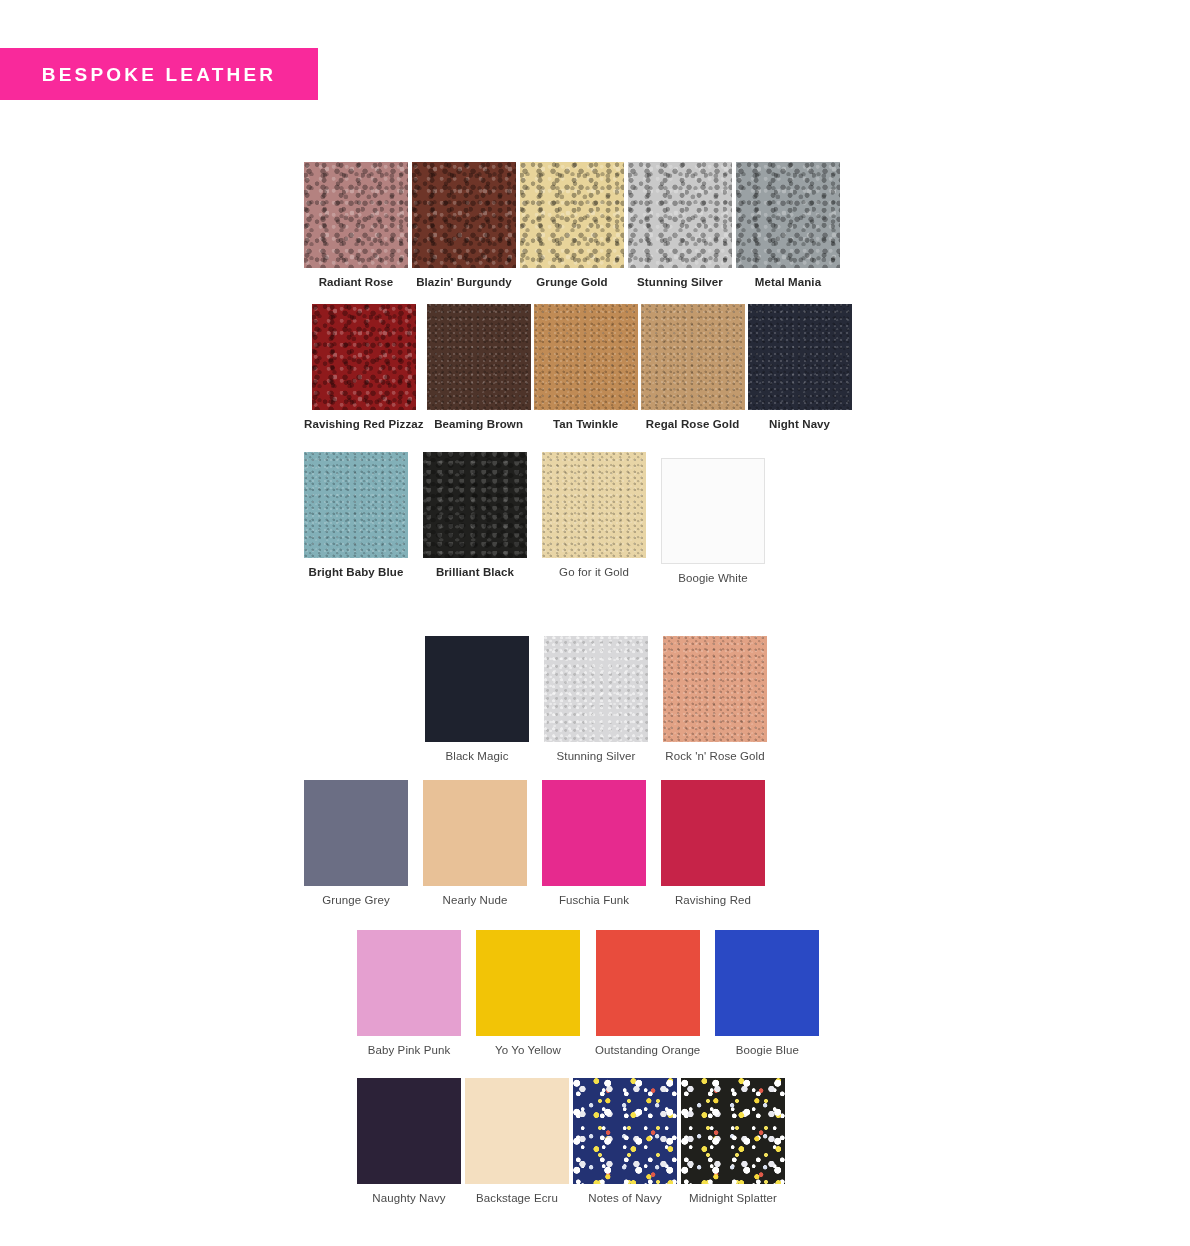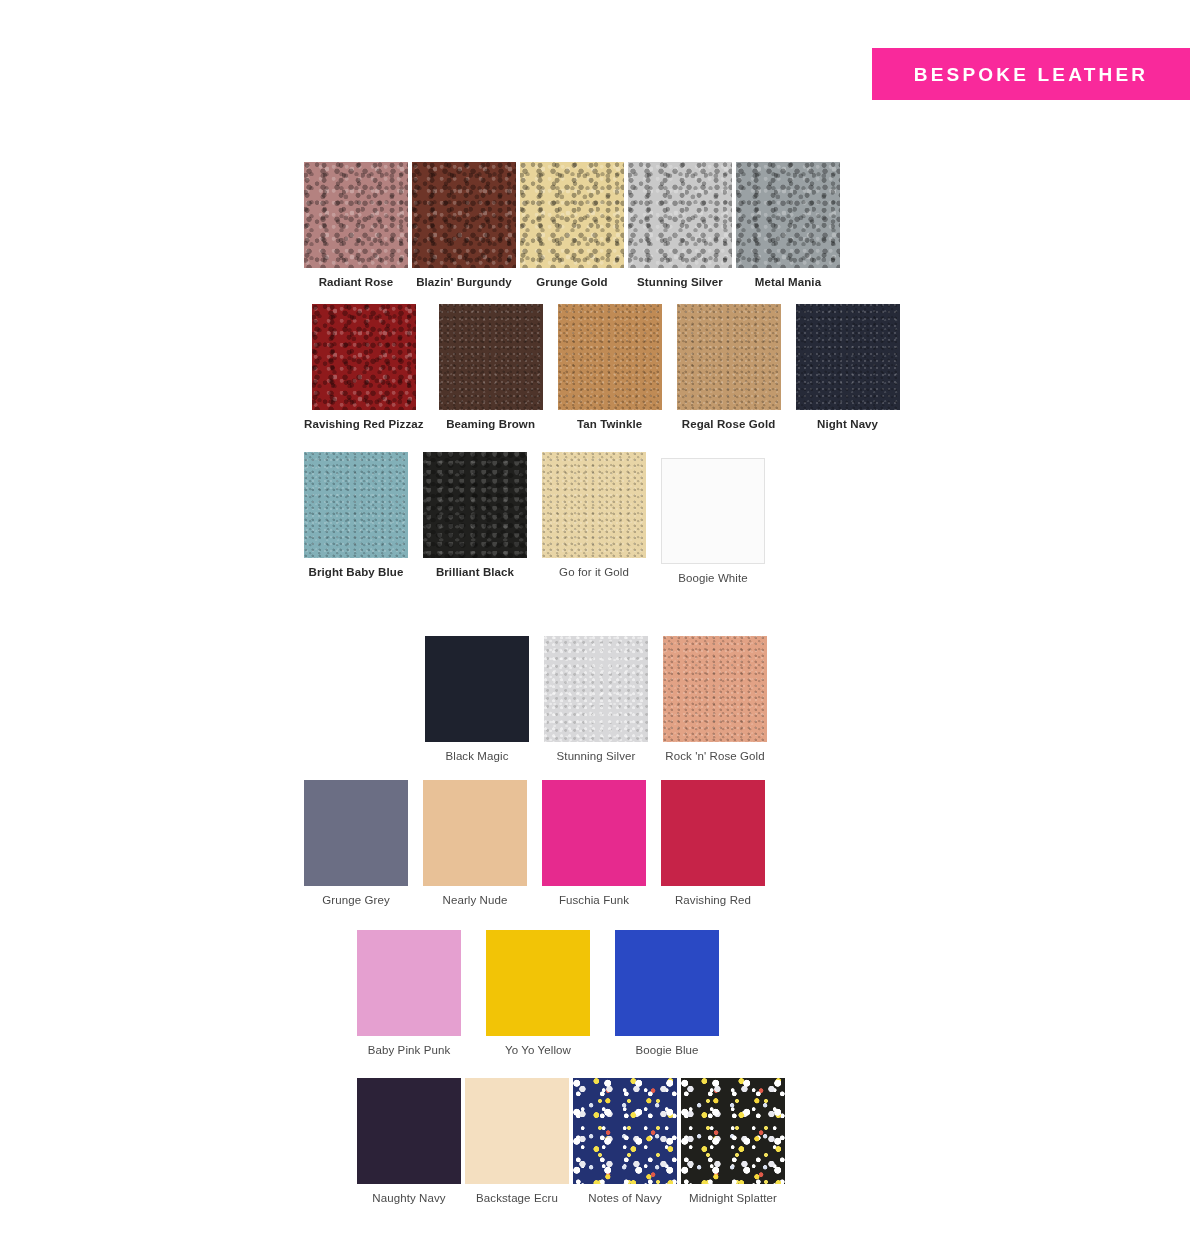--- a/index.html
+++ b/index.html
@@ -14,21 +14,21 @@
     font-family: "Liberation Sans", sans-serif;
     color: #2d2d2d;
     overflow: hidden;
     position: relative;
   }
 
   
   .header-wrap {
     width: 100%;
     display: flex;
-    justify-content: flex-end;
+    justify-content: flex-start;
     padding-top: 48px;
     box-sizing: border-box;
   }
   .header-banner {
     background: #f9299b;
     width: 318px;
     height: 52px;
     display: flex;
     align-items: center;
     justify-content: center;
@@ -172,21 +172,21 @@
       </div>
       <div class="swatch-cell">
         <div class="swatch-chip tex-crackle" style="background: rgb(201, 201, 201);"></div>
         <div class="swatch-label">Stunning Silver</div>
       </div>
       <div class="swatch-cell">
         <div class="swatch-chip tex-crackle" style="background: rgb(154, 161, 164);"></div>
         <div class="swatch-label">Metal Mania</div>
       </div>
     </div>
-    <div class="swatch-row" style="position: absolute; top: 304px; left: 304px; gap: 15px; justify-content: flex-start;">
+    <div class="swatch-row" style="position: absolute; top: 304px; left: 304px; gap: 3px; justify-content: flex-start;">
       <div class="swatch-cell">
         <div class="swatch-chip tex-crackle" style="background: rgb(143, 26, 28);"></div>
         <div class="swatch-label">Ravishing Red Pizzaz</div>
       </div>
       <div class="swatch-cell">
         <div class="swatch-chip tex-grain" style="background: rgb(78, 52, 42);"></div>
         <div class="swatch-label">Beaming Brown</div>
       </div>
       <div class="swatch-cell">
         <div class="swatch-chip tex-grain" style="background: rgb(192, 139, 85);"></div>
@@ -244,30 +244,34 @@
       </div>
       <div class="swatch-cell">
         <div class="swatch-chip" style="background: rgb(230, 42, 142);"></div>
         <div class="swatch-label light">Fuschia Funk</div>
       </div>
       <div class="swatch-cell">
         <div class="swatch-chip" style="background: rgb(198, 35, 72);"></div>
         <div class="swatch-label light">Ravishing Red</div>
       </div>
     </div>
-    <div class="swatch-row" style="position: absolute; top: 930px; left: 357px; gap: 25px; justify-content: flex-start;">
+    <div class="swatch-row" style="position: absolute; top: 930px; left: 357px; gap: 15px; justify-content: flex-start;">
       <div class="swatch-cell">
         <div class="swatch-chip" style="background: rgb(229, 160, 208);"></div>
         <div class="swatch-label light">Baby Pink Punk</div>
       </div>
       <div class="swatch-cell">
         <div class="swatch-chip" style="background: rgb(242, 196, 6);"></div>
         <div class="swatch-label light">Yo Yo Yellow</div>
       </div>
       <div class="swatch-cell">
+        <div class="swatch-chip" style="background: rgb(232, 76, 61);"></div>
+        <div class="swatch-label light">Outstanding Orange</div>
+      </div>
+      <div class="swatch-cell">
         <div class="swatch-chip" style="background: rgb(42, 73, 196);"></div>
         <div class="swatch-label light">Boogie Blue</div>
       </div>
     </div>
     <div class="swatch-row" style="position: absolute; top: 1078px; left: 357px; gap: 4px; justify-content: flex-start;">
       <div class="swatch-cell">
         <div class="swatch-chip" style="background: rgb(44, 34, 56);"></div>
         <div class="swatch-label light">Naughty Navy</div>
       </div>
       <div class="swatch-cell">

